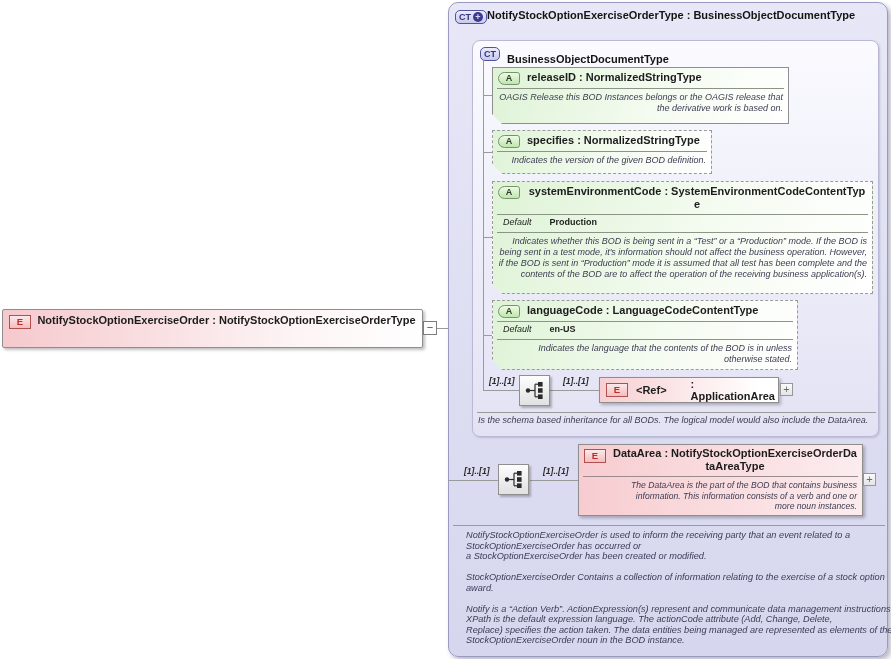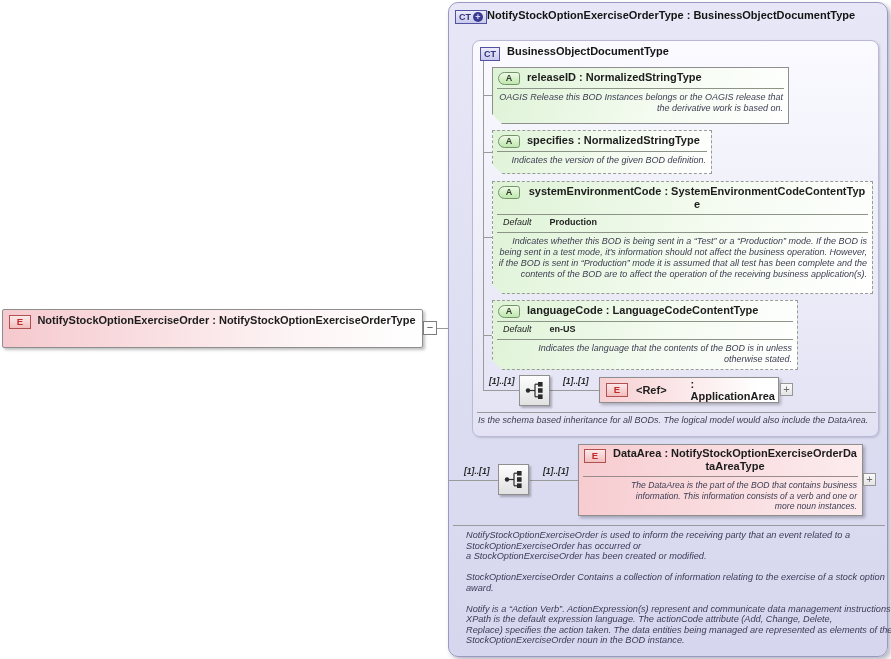--- a/index.html
+++ b/index.html
@@ -30,21 +30,21 @@
   .icon-a {
     display:inline-block; width:22px; height:13px; flex:0 0 22px;
     background:linear-gradient(180deg,#eefae6,#bfe7ad);
     border:1px solid #74946a; border-radius:7px 3px 3px 7px;
     color:#2f3d2a; font-weight:bold; font-size:9px; line-height:11px; text-align:center;
     margin-top:1px;
   }
   .icon-ct {
     display:inline-flex; align-items:center; gap:2px; height:14px; padding:0 3px;
     background:linear-gradient(180deg,#ececfb,#c9c9ec);
-    border:1px solid #5252a2; border-radius:0;
+    border:1px solid #5252a2; border-radius:5px;
     color:#32327e; font-weight:bold; font-size:9px; line-height:12px;
   }
   .ctplus {
     width:10px; height:10px; border-radius:50%;
     background:#3a3a92; color:#d8d8f6;
     font-weight:bold; font-size:9px; line-height:10px; text-align:center;
   }
 
   .toggle {
     position:absolute; left:423px; top:321px; width:14px; height:14px;
@@ -71,21 +71,21 @@
   }
   .panel-icon { position:absolute; left:6px; top:7px; }
 
   .innerbox {
     position:absolute; left:23px; top:37px; width:407px; height:397px;
     background:linear-gradient(180deg,#fafaff 0%,#e2e2f4 100%);
     border:1px solid #b9b9d6; border-radius:8px;
     box-shadow:1px 1px 2px rgba(120,120,150,.35);
   }
   .inner-icon { position:absolute; left:7px; top:6px; }
-  .inner-title { position:absolute; left:34px; top:4px; font-weight:bold; font-size:11px; color:#141414; }
+  .inner-title { position:absolute; left:34px; top:12px; font-weight:bold; font-size:11px; color:#141414; }
 
   
   .attr {
     position:absolute;
     background:linear-gradient(110deg,#def3d6 0%,#f4fbf0 55%,#ffffff 100%);
     clip-path:polygon(0 0,100% 0,100% 100%,10px 100%,0 calc(100% - 10px));
   }
   .attr.solid  { border:1px solid #8f8f8f; }
   .attr.dashed { border:1px dashed #9a9a9a; }
   .attr-hdr { display:flex; gap:7px; padding:3px 5px 0 5px; align-items:flex-start; }

